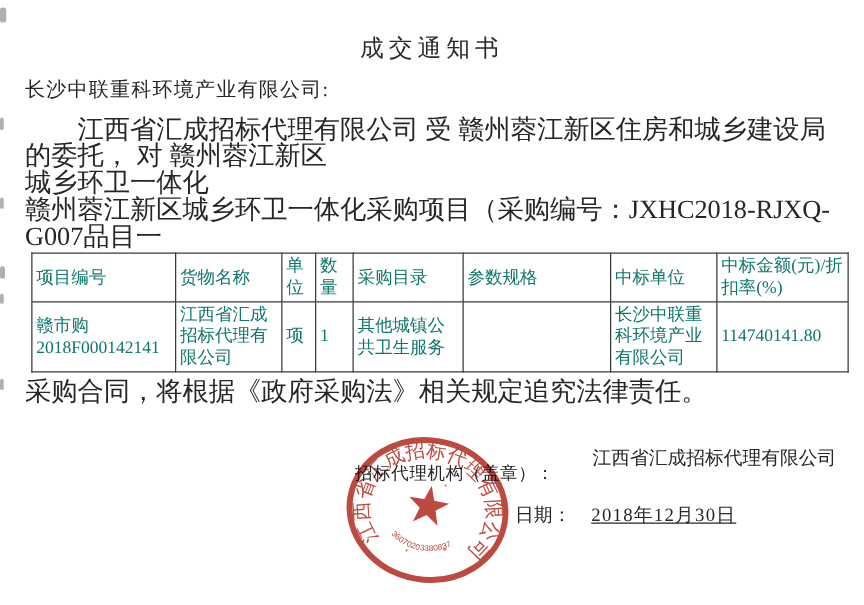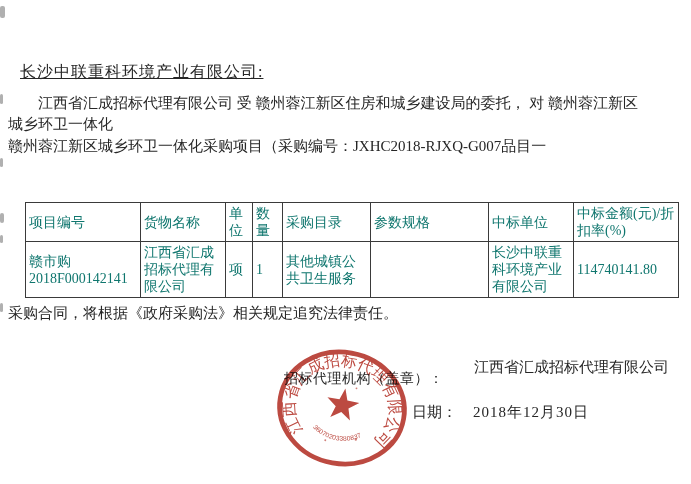--- a/index.html
+++ b/index.html
@@ -9,60 +9,61 @@
     background:#ffffff;
     overflow:hidden;
     font-family:"Liberation Serif","DejaVu Serif",serif;
     color:#262626;
   }
   .title{
     position:absolute;top:26px;left:0;width:100%;
     text-align:center;font-size:19px;letter-spacing:4px;color:#2a2a2a;
   }
   .addressee{
-    position:absolute;top:62px;left:20px;font-size:16px;letter-spacing:1px;text-decoration:underline;
+    position:absolute;top:62px;left:20px;font-size:16px;letter-spacing:1px;
   }
-  .para{position:absolute;left:8px;width:660px;font-size:15px;line-height:21.4px;}
+  .para{position:absolute;left:20px;width:660px;font-size:21px;line-height:21.4px;}
   .para1{top:93px;}
   .para2{top:303px;}
   .indent{text-indent:2em;}
   table.award{
     position:absolute;top:202px;left:25px;
     border-collapse:collapse;table-layout:fixed;width:653px;
     font-size:14px;line-height:17px;color:#0f766e;
   }
   table.award td,table.award th{
     border:1px solid #3a3a3a;padding:2px 3px;
     font-weight:normal;text-align:left;vertical-align:middle;
     word-break:break-all;overflow:hidden;
   }
   table.award tr.hdr{height:39px;}
   table.award tr.row{height:54px;margin-top:16px;}
   .sig-label{position:absolute;top:370px;left:284px;font-size:14px;letter-spacing:.5px;}
   .agency{position:absolute;top:357px;left:474px;width:198px;font-size:15px;line-height:21px;word-break:break-all;}
   .date-label{position:absolute;top:403px;left:412px;font-size:15px;}
-  .date-value{position:absolute;top:403px;left:473px;font-size:15px;letter-spacing:1px;}
+  .date-value{position:absolute;top:403px;left:473px;font-size:15px;letter-spacing:1px;text-decoration:underline;}
   .stamp{
     position:absolute;top:346px;left:274px;width:136px;height:124px;
     transform:rotate(10deg);
     mix-blend-mode:multiply;opacity:.9;
   }
   .stamp svg{width:100%;height:100%;}
   .stamp .ring{fill:none;stroke:var(--stamp-red,#b5362c);stroke-width:7;}
   .stamp .ringtext{fill:var(--stamp-red,#b5362c);font-size:24px;font-family:"Liberation Serif","DejaVu Serif",serif;}
   .stamp .codetext{fill:var(--stamp-red,#b5362c);font-size:9.5px;font-family:"Liberation Sans","DejaVu Sans",sans-serif;}
   .stamp .star{fill:var(--stamp-red,#b5362c);}
   .stamp .dot{fill:var(--stamp-red,#b5362c);opacity:.7;}
   .smudge{position:absolute;background:#6f6f6f;opacity:.55;border-radius:2px;}
 </style>
 </head>
 <body>
 
 <div class="page">
 
+  <div class="title">成交通知书</div>
 
   <div class="addressee">长沙中联重科环境产业有限公司:</div>
 
   <div class="para para1">
     <div class="indent">江西省汇成招标代理有限公司 受 赣州蓉江新区住房和城乡建设局的委托， 对 赣州蓉江新区</div>
     <div>城乡环卫一体化</div>
     <div>赣州蓉江新区城乡环卫一体化采购项目（采购编号：JXHC2018-RJXQ-G007品目一</div>
   </div>
 
   <table class="award">

